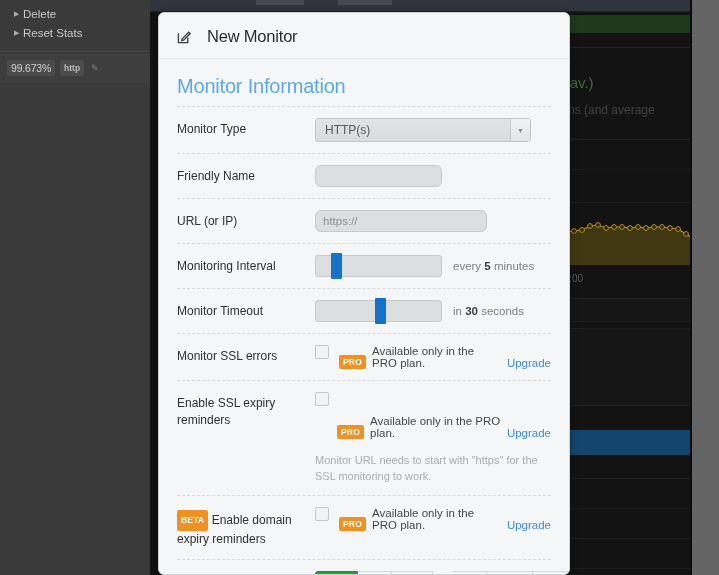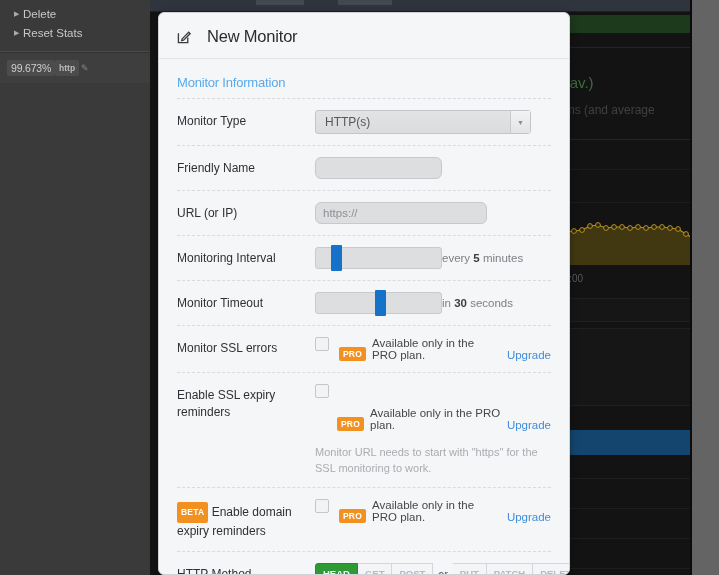--- a/index.html
+++ b/index.html
@@ -49,21 +49,21 @@
   .side-caret {
     width: 9px; color: #aaa; font-size: 7px; line-height: 1;
   }
   .side-divider {
     margin-top: 9px;
     border-top: 1px solid #4a4a4a;
     border-bottom: 1px solid #323232;
   }
 
   #monitor-row {
-    display: flex; align-items: center; 
+    display: flex; align-items: center; gap: 5px;
     height: 30px;
     padding-left: 7px;
     background: #3e3e3e;
   }
   .uptime-pill {
     background: #4c4c4c; color: #cfcfcf;
     font-size: 10.5px; padding: 2px 4px; border-radius: 2px;
     letter-spacing: -0.2px;
   }
   .type-pill {
@@ -138,21 +138,21 @@
     border-bottom: 1px solid #e2e4e8;
   }
   #modal-title {
     font-size: 16.5px; color: #2c2c2c; letter-spacing: -0.2px;
   }
   .pencil-icon { display: block; }
 
   #modal-body { padding: 0 18px; }
 
   .section-title {
-    color: #5ba9e8; font-size: 13px;
+    color: #5ba9e8; font-size: 20px;
     padding-top: 16px; padding-bottom: 8px;
     letter-spacing: -0.2px;
   }
   .dashed-rule { border-top: 1px dashed #d6d9dd; }
 
   .frow {
     display: flex;
     align-items: flex-start;
     padding: 11px 0 11px 0;
     border-bottom: 1px dashed #d8dbdf;
@@ -189,21 +189,21 @@
     background: #dcdee0;
     border: 1px solid #c6c9cd;
     border-radius: 6px;
   }
   .textinput.wide { width: 172px; }
   .textinput .ph {
     padding-left: 7px; line-height: 20px;
     color: #8d9095; font-size: 11.5px;
   }
 
-  .slider-row { display: flex; align-items: center; }
+  .slider-row { display: flex; align-items: center; gap: 11px; }
   .slider-track {
     position: relative;
     width: 127px; height: 22px;
     background: #dcdee0;
     border: 1px solid #c8cacd;
     border-radius: 3px;
   }
   .slider-knob {
     position: absolute; top: -3px;
     width: 11px; height: 26px;

